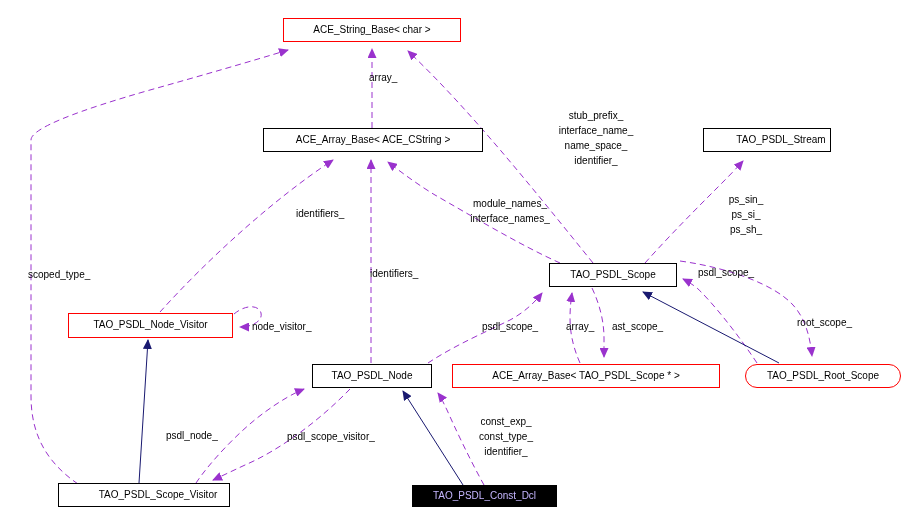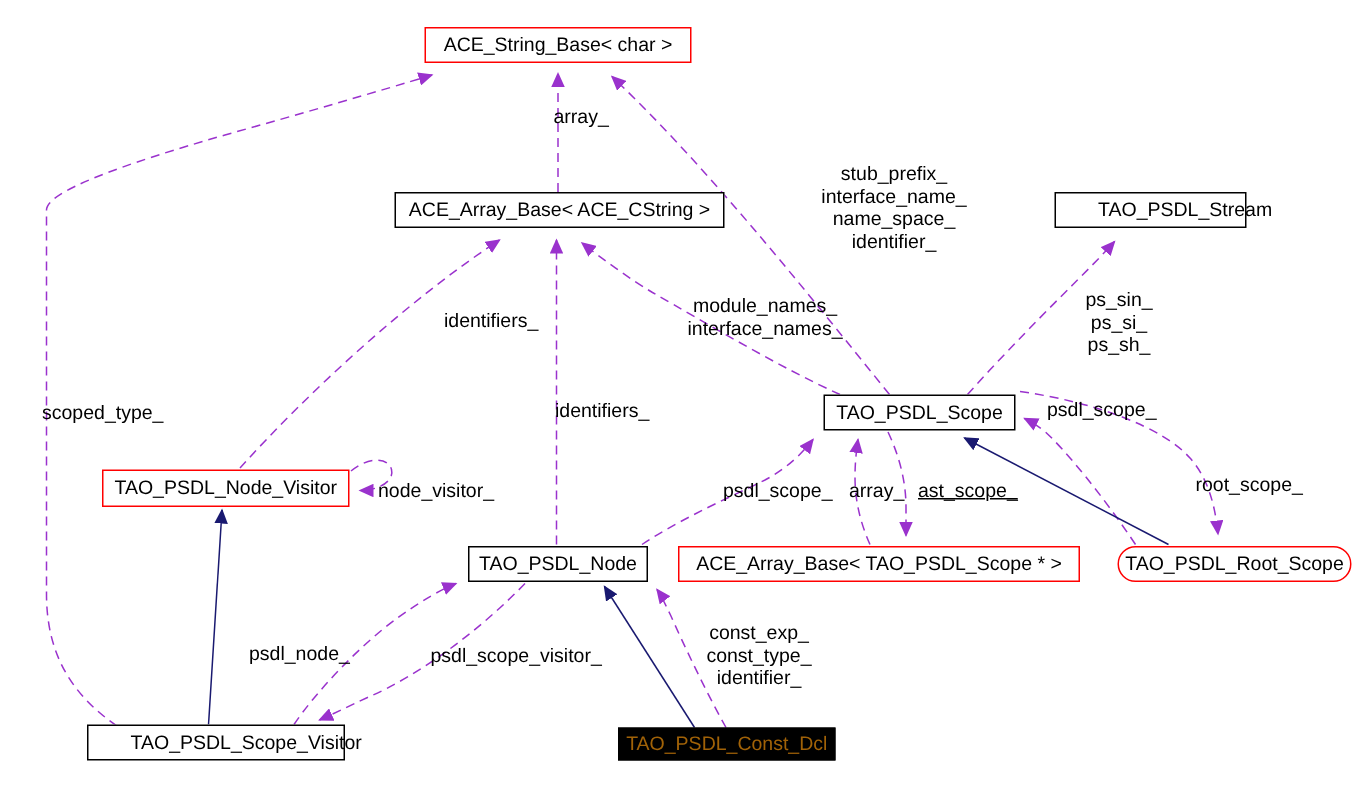--- a/index.html
+++ b/index.html
@@ -1,22 +1,22 @@
 <!DOCTYPE html>
 <html><head>
 <meta charset="utf-8">
 <style>
   html,body{margin:0;padding:0;background:#ffffff;}
   #canvas{position:relative;width:911px;height:526px;background:#ffffff;
-          font-family:"Liberation Sans","DejaVu Sans",sans-serif;font-size:13px;color:#000;overflow:hidden;}
+          font-family:"Liberation Sans","DejaVu Sans",sans-serif;font-size:10px;color:#000;overflow:hidden;}
   #edges{position:absolute;left:0;top:0;width:911px;height:526px;}
   .node{position:absolute;box-sizing:border-box;background:#ffffff;border:1px solid #000000;
         text-align:center;line-height:21px;white-space:nowrap;cursor:pointer;}
   .node.red{border-color:#ff0000;}
-  .node.current{background:#000000;color:#a16207;border-color:#000000;cursor:default;}
+  .node.current{background:#000000;color:#c4b5fd;border-color:#000000;cursor:default;}
   .elabel{position:absolute;white-space:pre-line;line-height:15px;}
   .elabel.center{text-align:center;}
 </style>
 </head>
 <body>
 
 <div id="canvas">
 
   <svg id="edges" viewBox="0 0 911 526" xmlns="http://www.w3.org/2000/svg">
     <defs>
@@ -73,21 +73,21 @@
 interface_names_</div>
   <div class="elabel center" style="left:702px;top:192px;width:52px;margin-left:18px;">ps_sin_
 ps_si_
 ps_sh_</div>
   <div class="elabel" style="left:28px;top:267px;">scoped_type_</div>
   <div class="elabel" style="left:370px;top:266px;">identifiers_</div>
   <div class="elabel" style="left:698px;top:265px;">psdl_scope_</div>
   <div class="elabel" style="left:252px;top:319px;">node_visitor_</div>
   <div class="elabel" style="left:482px;top:319px;">psdl_scope_</div>
   <div class="elabel" style="left:566px;top:319px;">array_</div>
-  <div class="elabel" style="left:612px;top:319px;text-decoration:underline;">ast_scope_</div>
+  <div class="elabel" style="left:612px;top:319px;">ast_scope_</div>
   <div class="elabel" style="left:797px;top:315px;">root_scope_</div>
   <div class="elabel" style="left:166px;top:428px;">psdl_node_</div>
   <div class="elabel" style="left:287px;top:429px;">psdl_scope_visitor_</div>
   <div class="elabel center" style="left:458px;top:414px;width:96px;">const_exp_
 const_type_
 identifier_</div>
 
 </div>
 
 </body></html>

